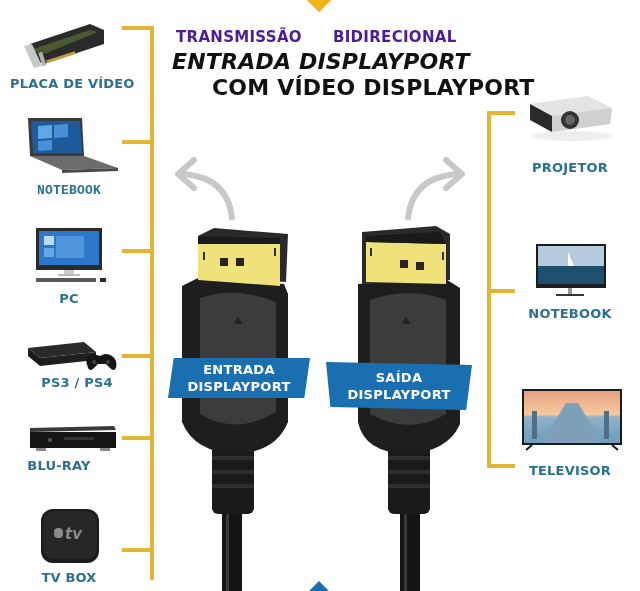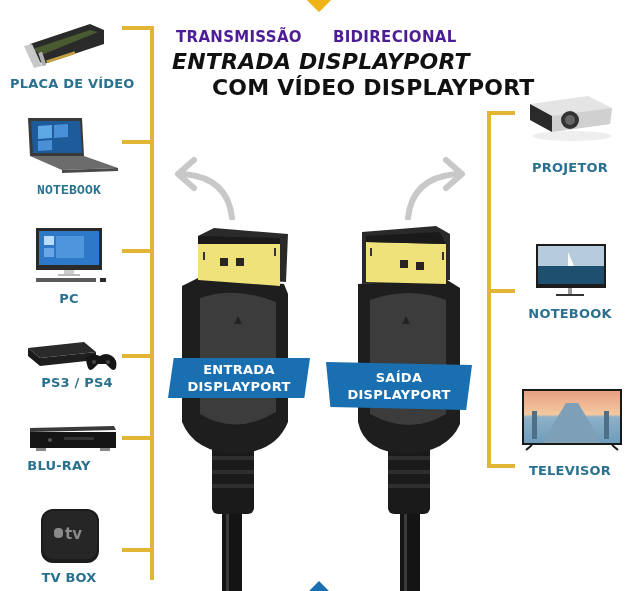--- a/index.html
+++ b/index.html
@@ -1,17 +1,17 @@
 <!DOCTYPE html>
 <html><head>
 <meta charset="utf-8">
 <style>
   html, body { margin: 0; padding: 0; background: #ffffff; }
   body { width: 640px; height: 591px; position: relative; overflow: hidden; font-family: "DejaVu Sans", "Liberation Sans", sans-serif; }
-  .abs { position: absolute; }
+  .abs { position: absolute; font-style: italic; }
   .dev-label { position: absolute; font-weight: bold; color: #2a7190; font-size: 13px; letter-spacing: 0.2px; text-align: center; white-space: nowrap; }
   .bracket-line { position: absolute; background: #e2b535; }
   .title-blue { position: absolute; color: #4c1d95; font-weight: bold; font-size: 15px; letter-spacing: 0.3px; white-space: nowrap; }
   .title-black { position: absolute; color: #111111; font-weight: bold; font-size: 22px; letter-spacing: 0.2px; white-space: nowrap; line-height: 24px; }
   .banner { position: absolute; background: #1a6fb0; color: #ffffff; font-weight: bold; font-size: 13px; text-align: center; line-height: 17px; letter-spacing: 0.3px; display: flex; flex-direction: column; justify-content: center; align-items: center; }
   .top-diamond { position: absolute; width: 20px; height: 20px; background: #f0b418; transform: rotate(45deg); }
   .bottom-arrow { position: absolute; width: 14px; height: 14px; background: #1a6fb0; transform: rotate(45deg); }
 </style>
 </head>
 <body>

